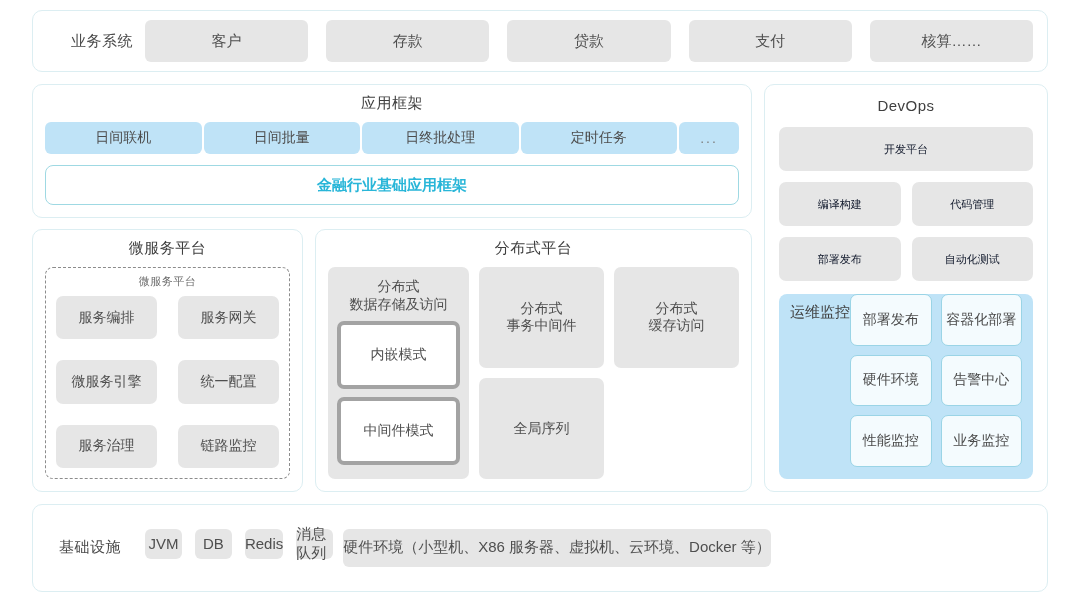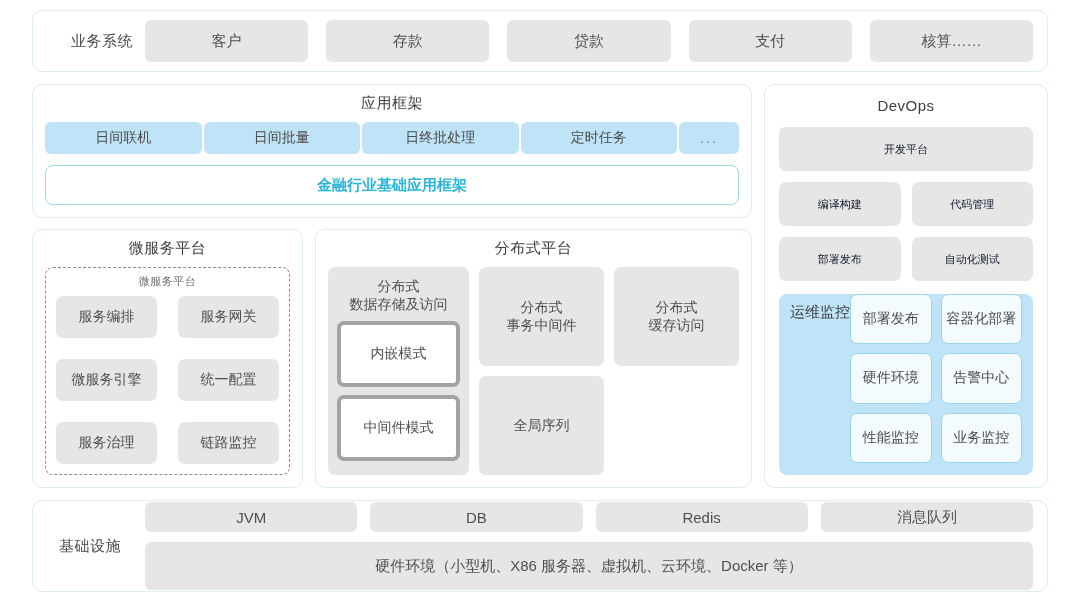--- a/index.html
+++ b/index.html
@@ -286,33 +286,33 @@
     flex: 0 0 auto;
     width: 86px;
     text-align: center;
     font-size: 15px;
     color: #4a4a4a;
     letter-spacing: .5px;
   }
   .infra-stack {
     flex: 1 1 auto;
     display: flex;
-    flex-direction: column;
+    flex-direction: row;
     gap: 10px;
     min-width: 0;
   }
   .infra-top {
     display: flex;
     gap: 13px;
   }
   .infra-top .chip { height: 30px; font-size: 15px; }
   .infra-bottom {
     background: #e6e6e6;
     border-radius: 6px;
-    height: 48px;
+    height: 38px;
     display: flex;
     align-items: center;
     justify-content: center;
     font-size: 15px;
     color: #4f4f4f;
   }
 </style>
 </head>
 <body>
 

